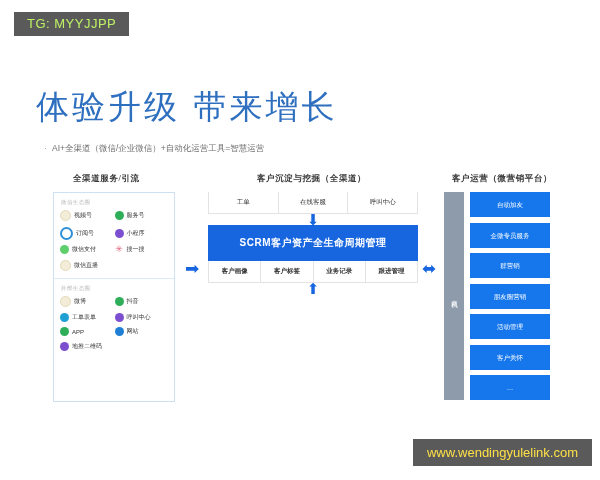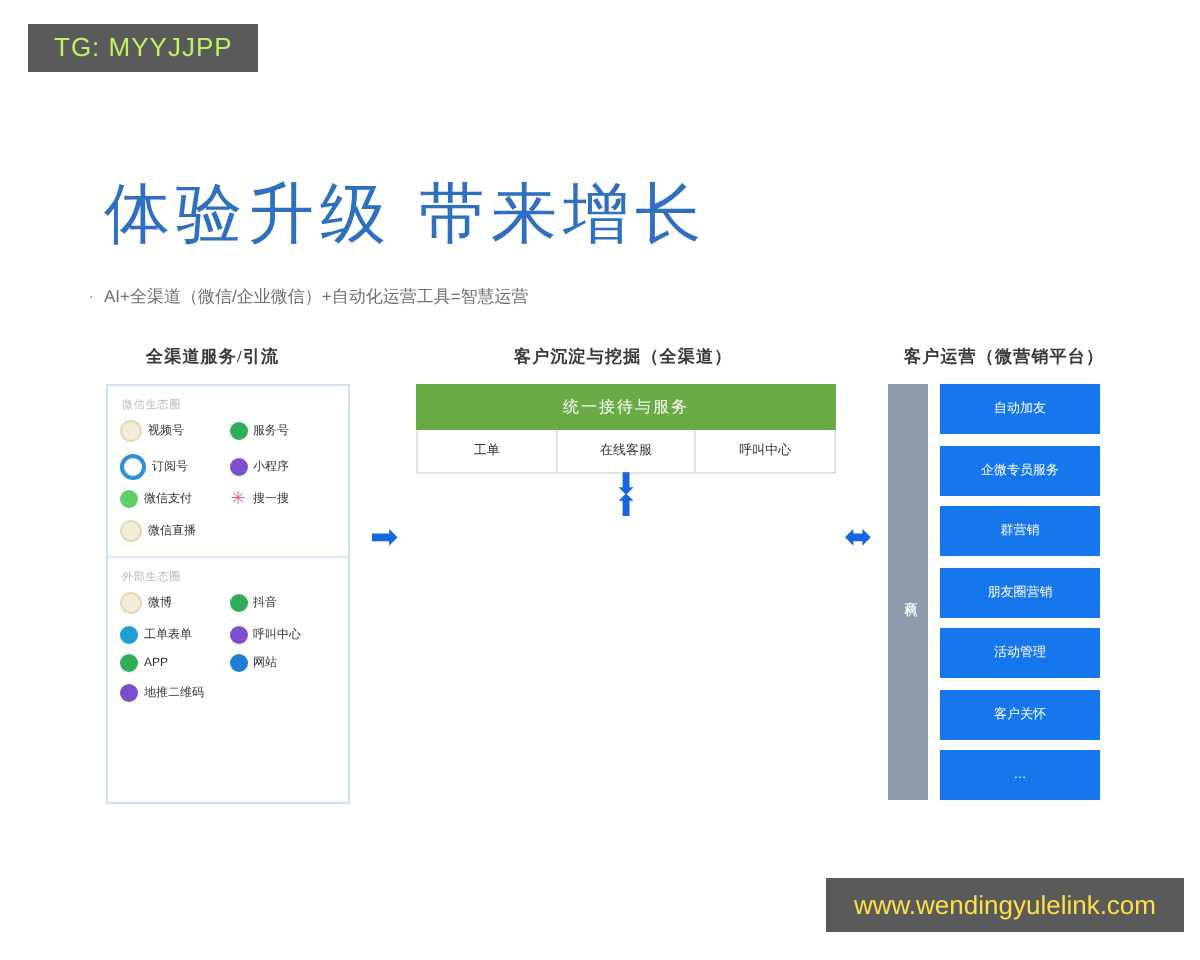--- a/index.html
+++ b/index.html
@@ -15,21 +15,21 @@
   .tg-badge{
     position:absolute;left:14px;top:12px;
     background:#5a5a5a;color:#bef264;
     font-size:13px;letter-spacing:.5px;
     padding:5px 13px 6px 13px;
     line-height:1;
   }
 
   
   .title{
-    position:absolute;left:52px;top:85px;
+    position:absolute;left:36px;top:85px;
     font-size:33px;color:#2f6fbf;
     letter-spacing:3px;
     font-family:"DejaVu Sans",sans-serif;
     white-space:nowrap;
   }
   .subtitle{
     position:absolute;left:44px;top:143px;
     font-size:8.5px;color:#6f6f6f;
     white-space:nowrap;
   }
@@ -242,32 +242,40 @@
       </div>
     </div>
   </div>
 
   <div class="arrow-h left">➡</div>
   <div class="arrow-h right">⬌</div>
 
   <div class="mid">
 
     <div class="group">
-      <div class="group-head">统一接待与服务</div>
       <div class="group-row">
         <div class="group-cell">工单</div>
         <div class="group-cell">在线客服</div>
         <div class="group-cell">呼叫中心</div>
       </div>
     </div>
 
     <div class="v-gap">
       <div class="arrow-v">⬇</div>
     </div>
 
+    <div class="group">
+      <div class="group-head blue">SCRM客户资产全生命周期管理</div>
+      <div class="group-row">
+        <div class="group-cell bold">客户画像</div>
+        <div class="group-cell bold">客户标签</div>
+        <div class="group-cell bold">业务记录</div>
+        <div class="group-cell bold">跟进管理</div>
+      </div>
+    </div>
 
     <div class="v-gap">
       <div class="arrow-v">⬆</div>
     </div>
 
   </div>
 
   <div class="gray-bar">
     <span>商机</span>
   </div>

